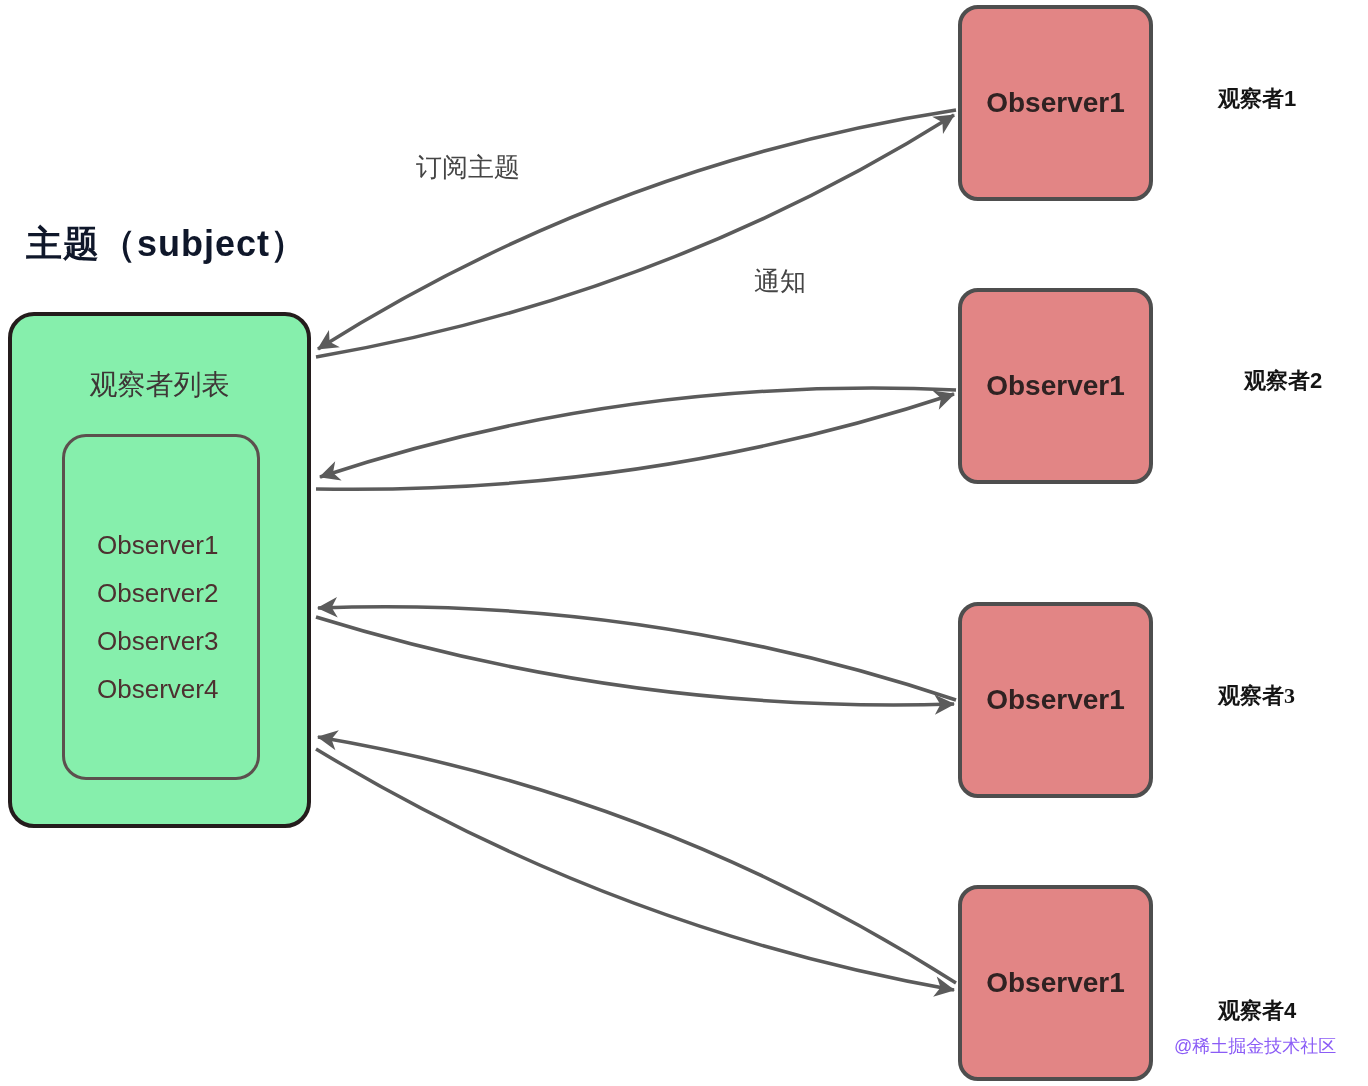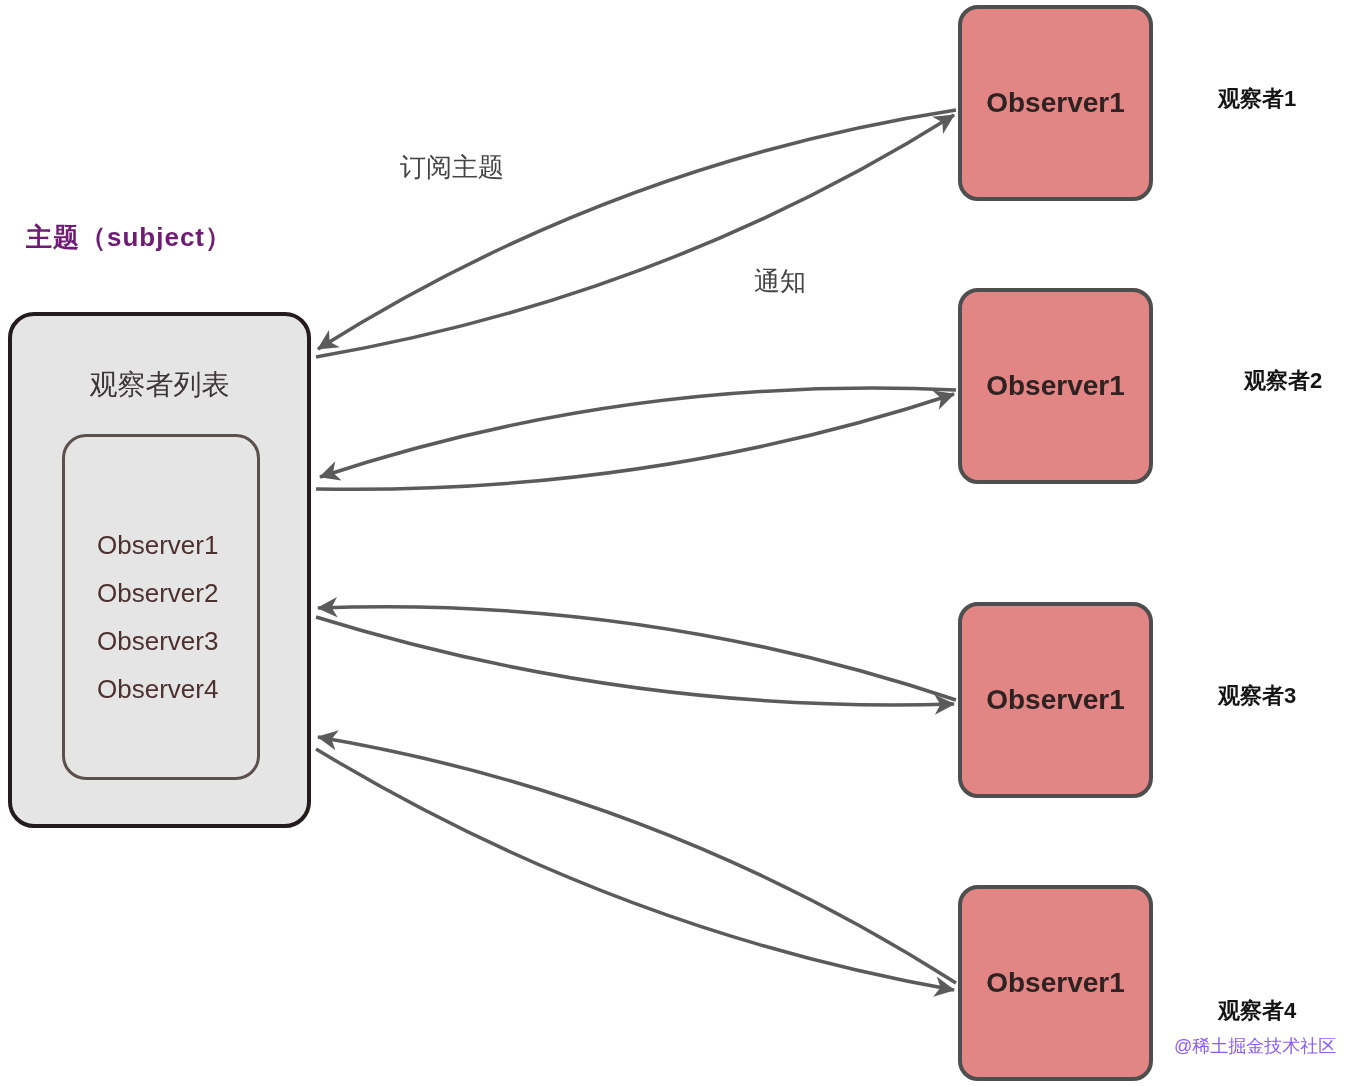--- a/index.html
+++ b/index.html
@@ -22,32 +22,32 @@
   }
   .edge {
     fill: none;
     stroke: #5b5b5b;
     stroke-width: 3.5;
   }
 
   .subject-title {
     position: absolute;
     left: 26px; top: 220px;
-    font-size: 26px;
+    font-size: 36px;
     font-weight: 700;
-    color: #701a75;
+    color: #0f172a;
     letter-spacing: 1px;
     white-space: nowrap;
   }
 
   .subject-box {
     position: absolute;
     left: 8px; top: 312px;
     width: 303px; height: 516px;
-    background: #e5e5e5;
+    background: #86efac;
     border: 4px solid #241c1c;
     border-radius: 26px;
   }
   .subject-list-title {
     position: absolute;
     left: 0; top: 50px;
     width: 100%;
     text-align: center;
     font-size: 28px;
     color: #3e3636;
@@ -71,21 +71,21 @@
     color: #4d3030;
     white-space: nowrap;
   }
 
   .edge-label {
     position: absolute;
     font-size: 26px;
     color: #454545;
     white-space: nowrap;
   }
-  .edge-label.subscribe { left: 400px; top: 150px; }
+  .edge-label.subscribe { left: 416px; top: 150px; }
   .edge-label.notify    { left: 722px; top: 264px; margin-left: 32px; }
 
   .obs-box {
     position: absolute;
     left: 958px;
     width: 195px; height: 196px;
     background: #e28585;
     border: 4px solid #4e4e4e;
     border-radius: 20px;
     display: flex;
@@ -106,21 +106,21 @@
   .side-label {
     position: absolute;
     left: 1218px;
     font-size: 22px;
     font-weight: 700;
     color: #141414;
     white-space: nowrap;
   }
   .side-label.pos-1 { top: 84px; }
   .side-label.pos-2 { top: 366px; margin-left: 26px; }
-  .side-label.pos-3 { top: 681px; }
+  .side-label.pos-3 { top: 681px; font-family: Liberation Serif, serif; }
   .side-label.pos-4 { top: 996px; }
 
   .watermark {
     position: absolute;
     left: 1174px; top: 1034px;
     font-size: 18px;
     color: #8b5cf6;
     white-space: nowrap;
   }
 </style>

